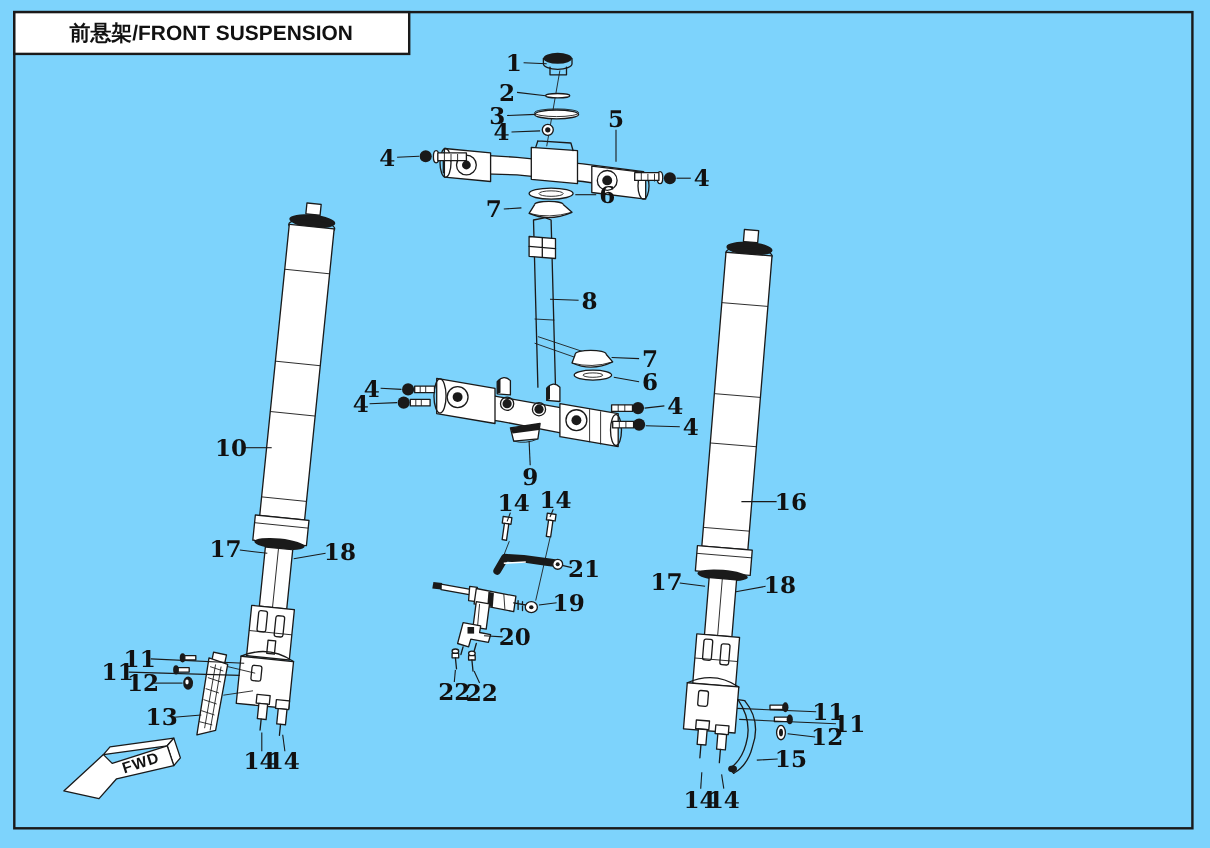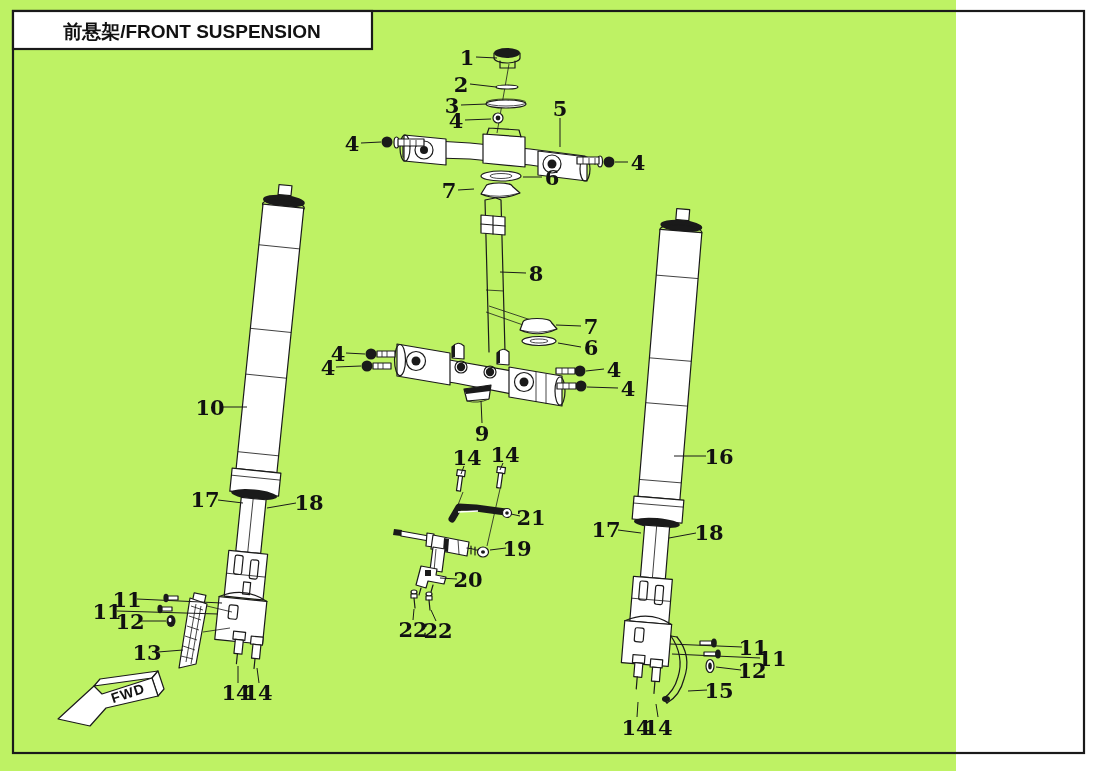--- a/index.html
+++ b/index.html
@@ -1,16 +1,16 @@
 <!DOCTYPE html>
 <html><head>
 <meta charset="utf-8">
 <style>
   html,body{margin:0;padding:0;background:#ffffff;}
-  .stage{position:relative;width:956px;height:771px;background:#bef264;font-family:"Liberation Sans",sans-serif;}
+  .stage{position:relative;width:1100px;height:771px;background:#7dd3fc;font-family:"Liberation Sans",sans-serif;}
   svg{display:block;}
   .ol{fill:none;stroke:#1a1a1a;stroke-width:1.2;stroke-linejoin:round;stroke-linecap:round;}
   .th{fill:none;stroke:#1a1a1a;stroke-width:0.8;}
   .wh{fill:#ffffff;stroke:#1a1a1a;stroke-width:1.2;stroke-linejoin:round;}
   .fl{fill:#1a1a1a;stroke:none;}
   .leader{stroke:#1a1a1a;stroke-width:1;}
   .callout-num{font-family:"DejaVu Serif","Liberation Serif",serif;font-weight:bold;font-size:21px;fill:#111;text-anchor:middle;dominant-baseline:central;}
   .title-txt{font-family:"Liberation Sans",sans-serif;font-weight:bold;font-size:19px;fill:#111;text-anchor:middle;dominant-baseline:central;}
   .fwd-txt{font-family:"Liberation Sans",sans-serif;font-weight:bold;font-size:14px;fill:#111;text-anchor:middle;dominant-baseline:central;letter-spacing:1px;}
 </style>

